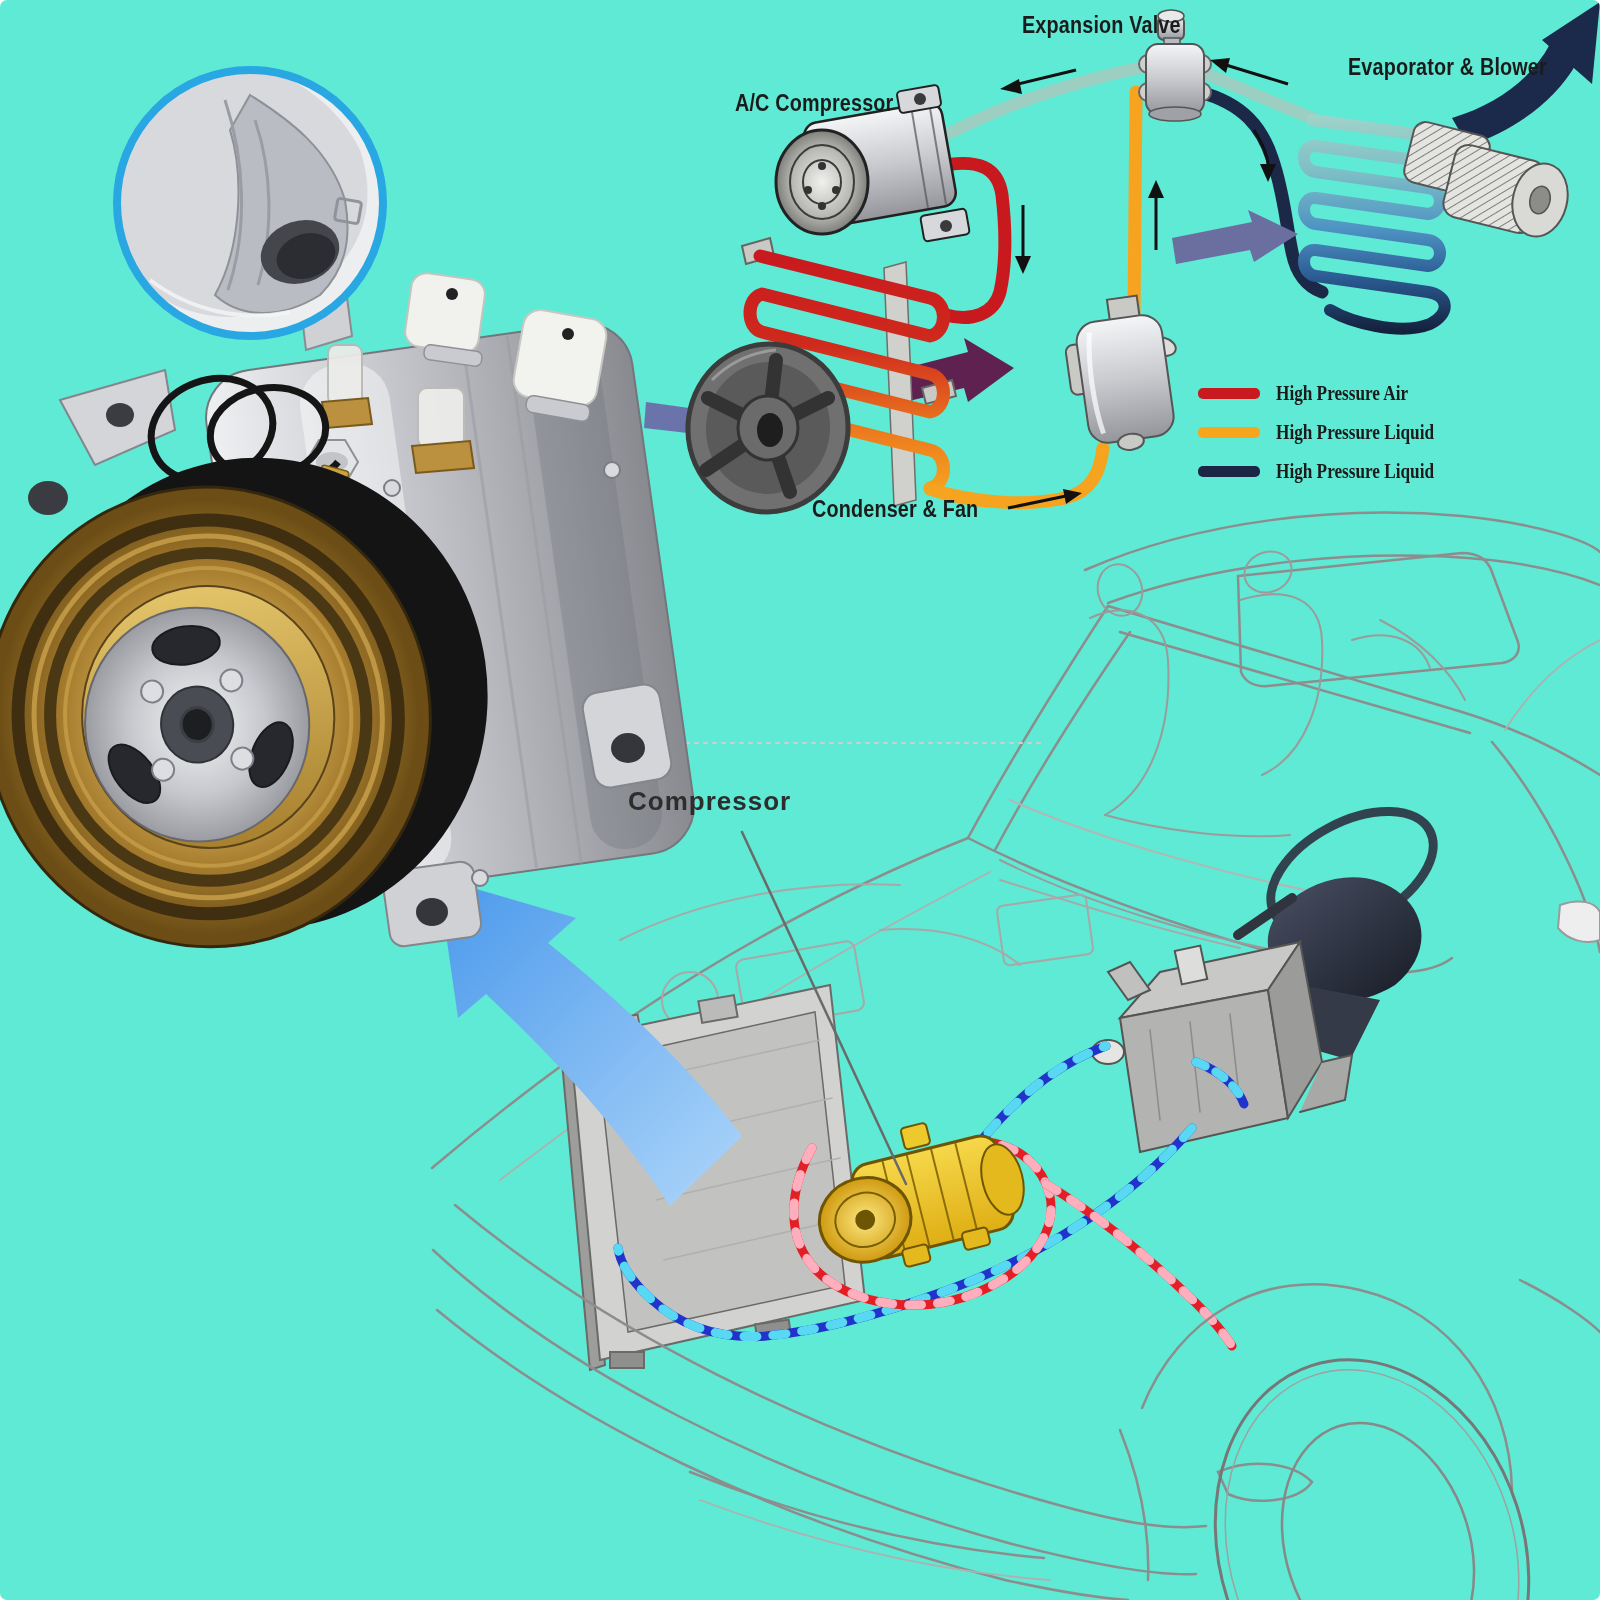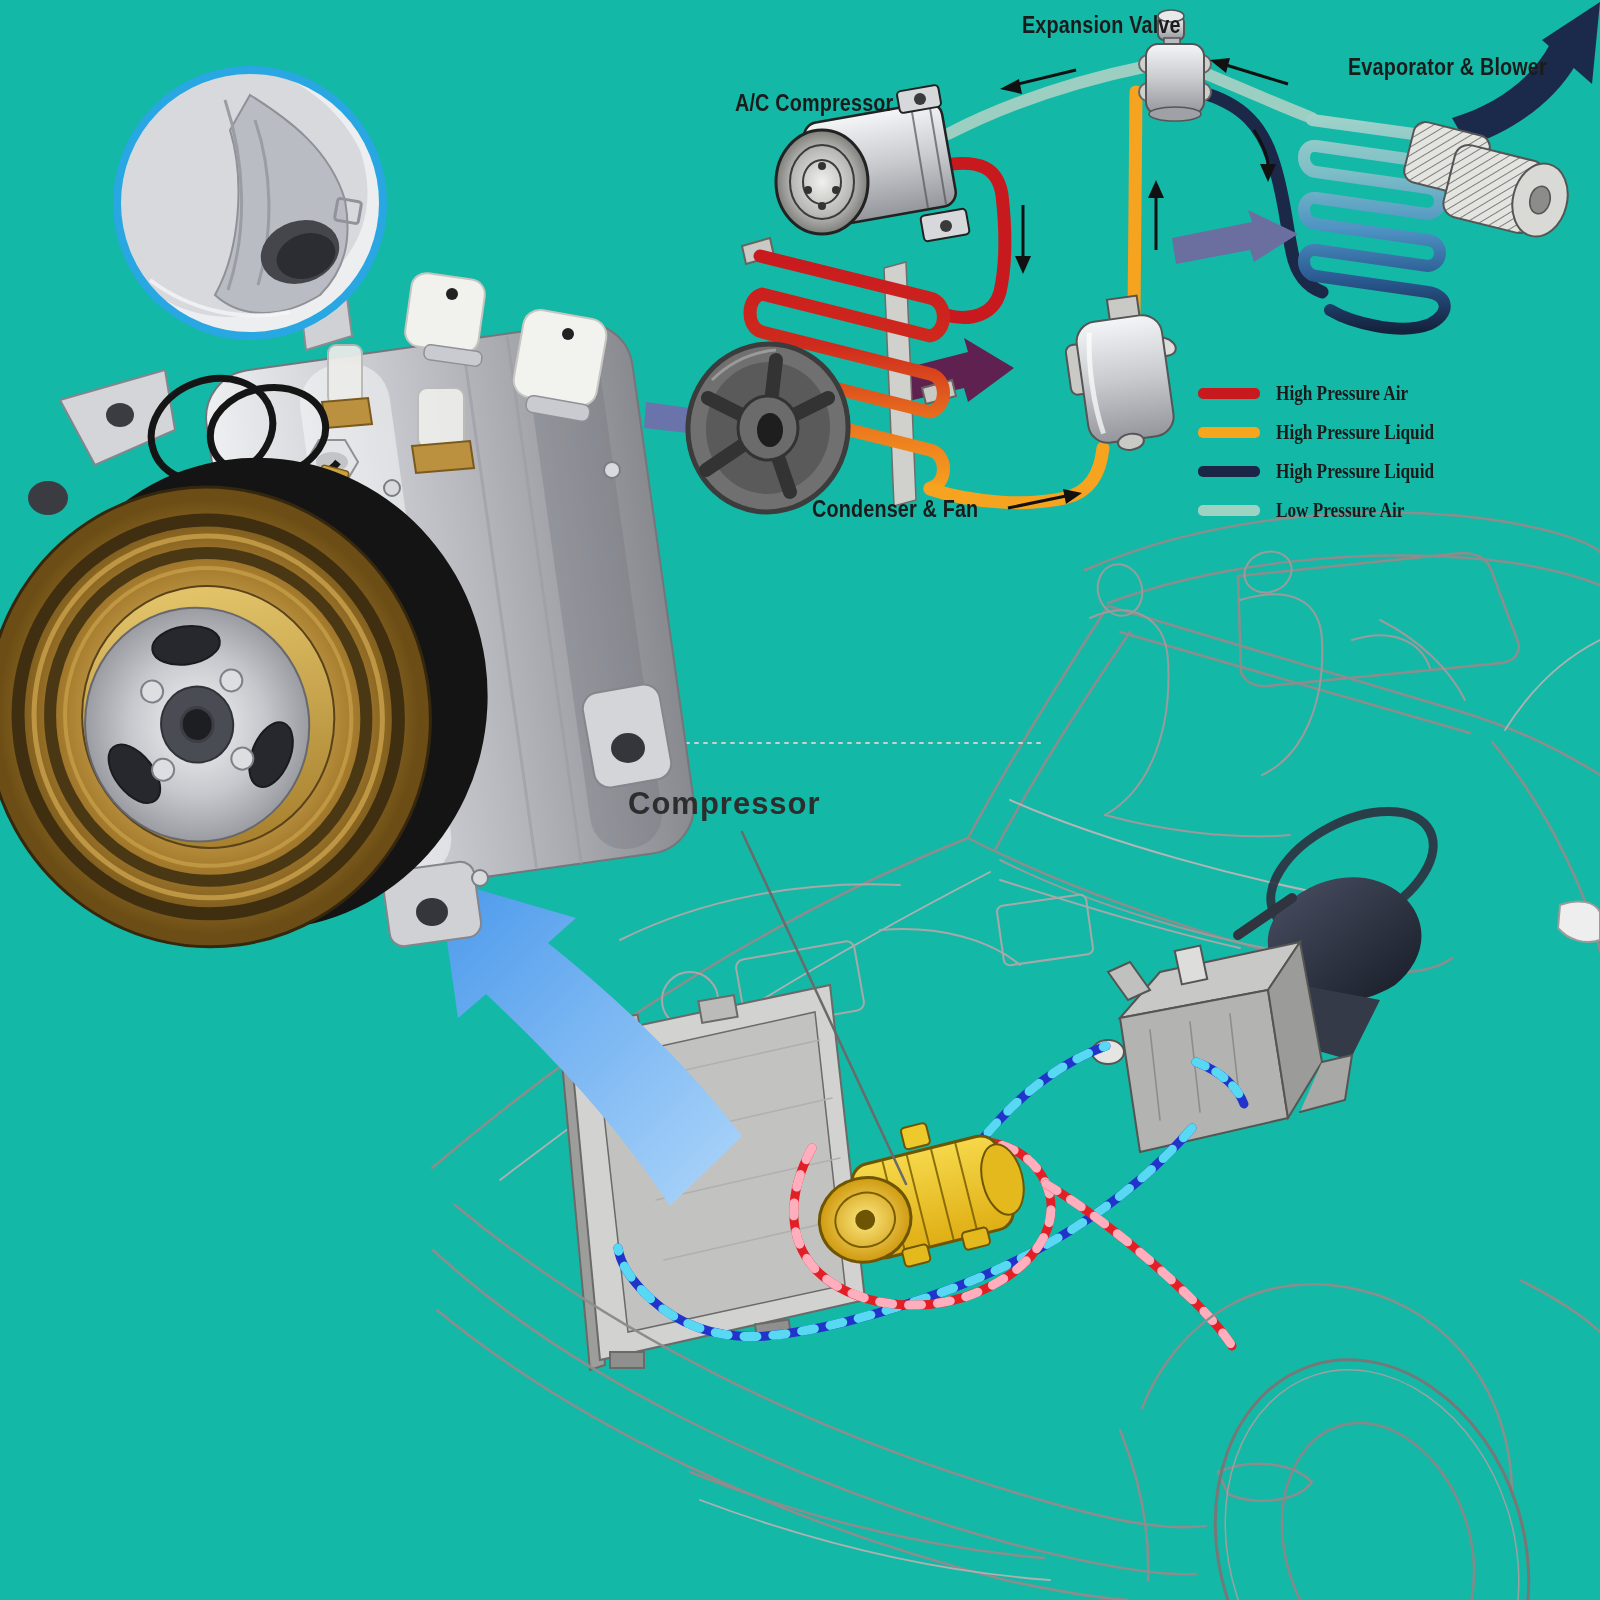--- a/index.html
+++ b/index.html
@@ -1,26 +1,26 @@
 <!DOCTYPE html>
 <html><head>
 <meta charset="utf-8">
 <style>
   html,body{margin:0;padding:0;background:#fff;}
-  #stage{position:relative;width:1600px;height:1600px;background:#14b8a6;overflow:hidden;
-         font-family:"Liberation Sans",sans-serif;}
+  #stage{position:relative;width:1600px;height:1600px;background:#5eead4;overflow:hidden;
+         font-family:"Liberation Sans",sans-serif;border-radius:7px;}
   #art{position:absolute;left:0;top:0;}
   .dlabel{position:absolute;font-weight:bold;font-size:23px;color:#1b1b1b;white-space:nowrap;
           transform:scaleX(.86);transform-origin:left top;letter-spacing:.2px;}
   #legend{position:absolute;left:1198px;top:374px;}
   .lrow{display:flex;align-items:center;height:39px;font-family:Liberation Serif, serif;}
   .lswatch{width:62px;height:11px;border-radius:5px;margin-right:16px;flex:none;}
   .llabel{font-weight:bold;font-size:20px;color:#1b1b1b;white-space:nowrap;
           transform:scaleX(.86);transform-origin:left center;}
-  #car-label{position:absolute;left:628px;top:786px;font-size:31px;font-weight:bold;
+  #car-label{position:absolute;left:628px;top:786px;font-size:26px;font-weight:bold;
              color:#2d2d2d;letter-spacing:1px;white-space:nowrap;}
 </style>
 </head>
 <body>
 
 <div id="stage">
 
 <svg id="art" width="1600" height="1600" viewBox="0 0 1600 1600">
   <defs>
     <linearGradient id="bodyG" x1="0" y1="0" x2="1" y2="0">
@@ -414,21 +414,17 @@
     <span class="llabel">High Pressure Air</span>
   </div>
   <div class="lrow">
     <span class="lswatch" style="background-color: rgb(247, 165, 28);"></span>
     <span class="llabel">High Pressure Liquid</span>
   </div>
   <div class="lrow">
     <span class="lswatch" style="background-color: rgb(27, 37, 69);"></span>
     <span class="llabel">High Pressure Liquid</span>
   </div>
-  <div class="lrow">
-    <span class="lswatch" style="background-color: rgb(158, 211, 196);"></span>
-    <span class="llabel">Low Pressure Air</span>
-  </div>
 </div>
 
 <div id="car-label">Compressor</div>
 
 </div>
 
 </body></html>

